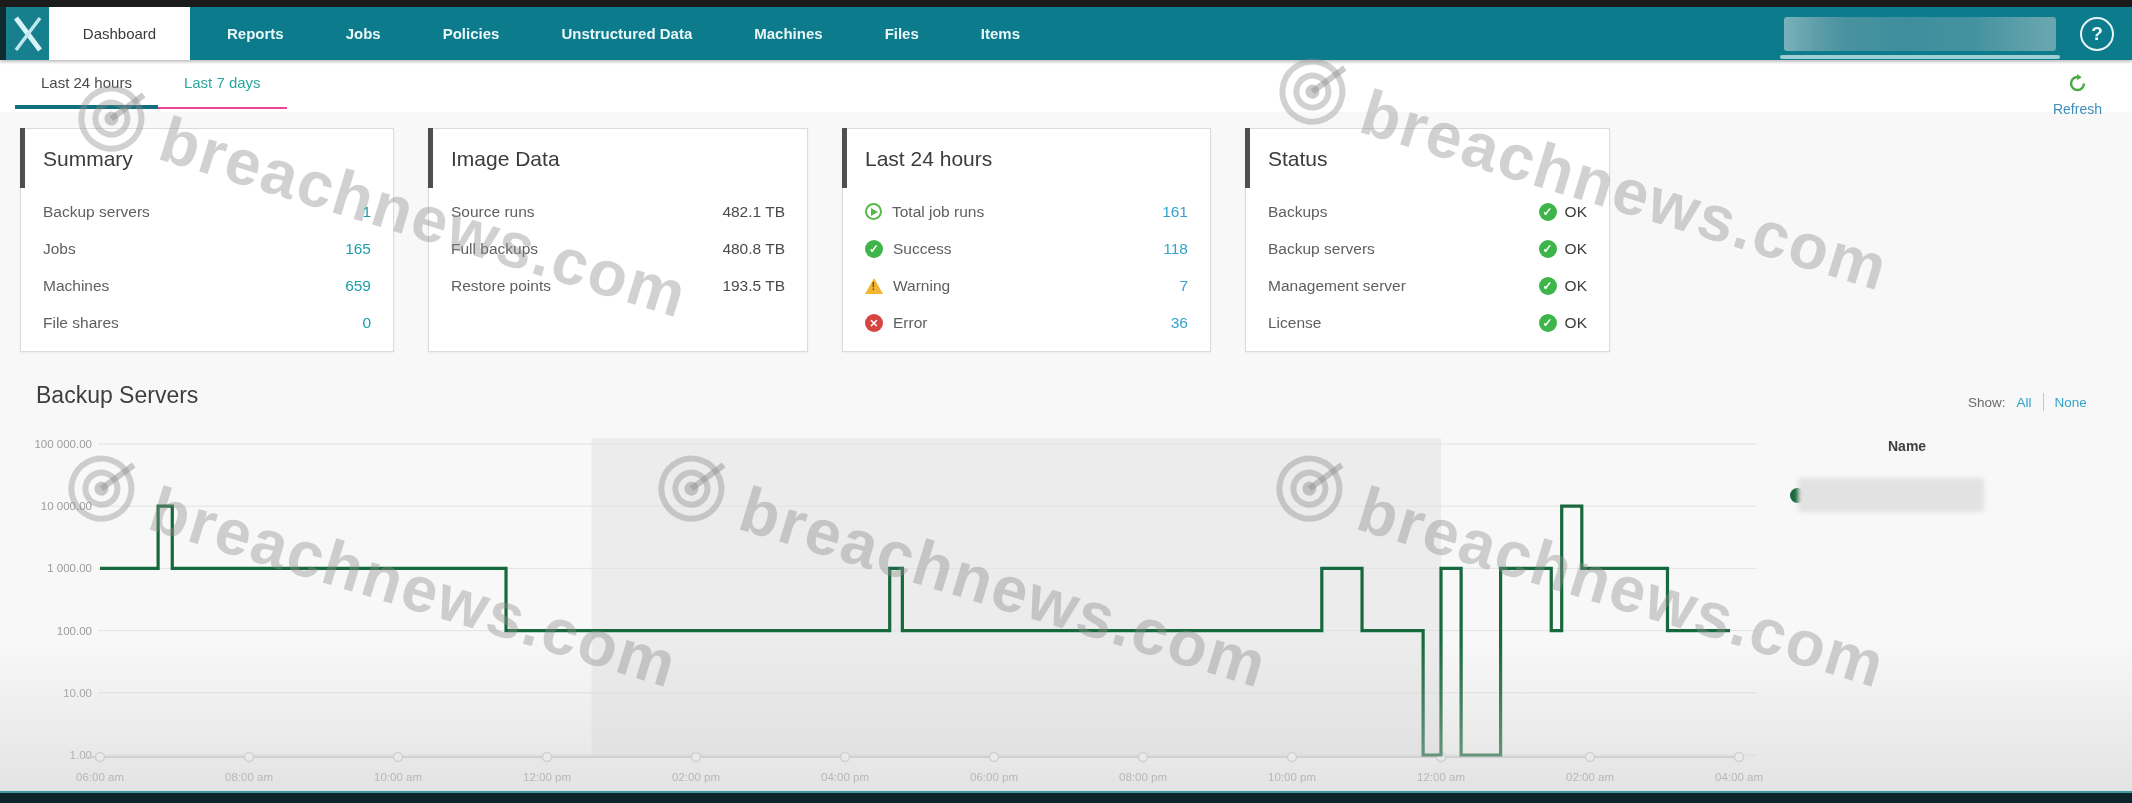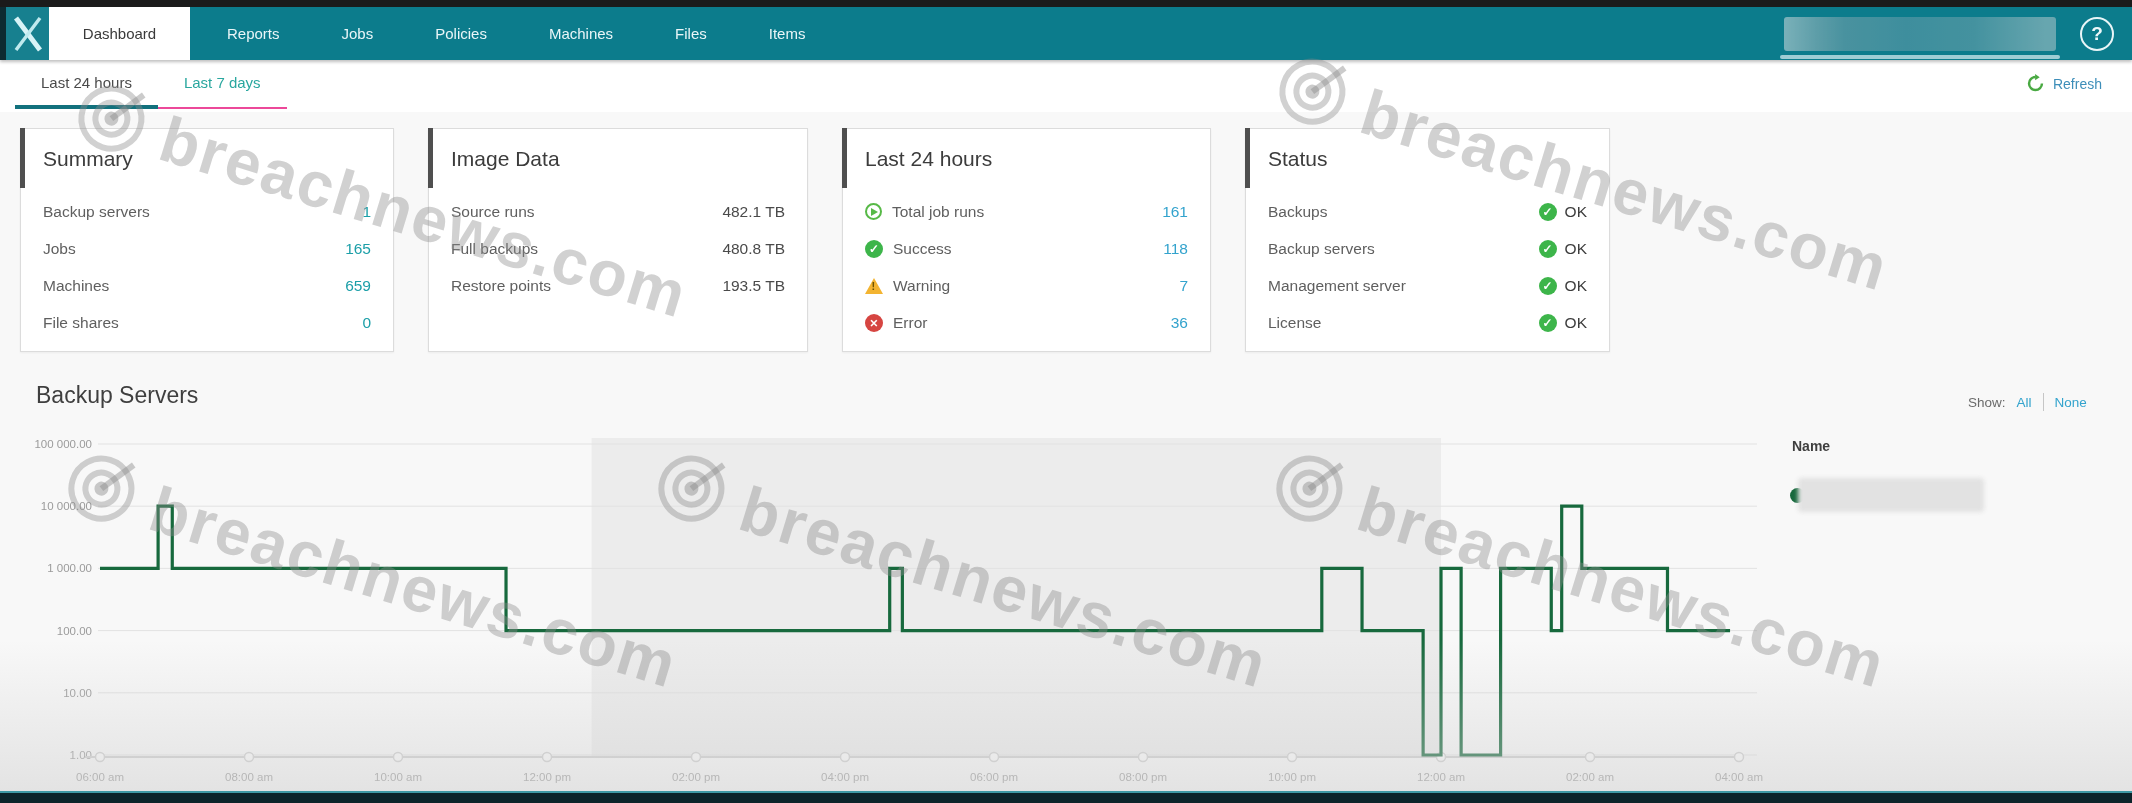--- a/index.html
+++ b/index.html
@@ -10,38 +10,38 @@
   
   .top-edge { position:absolute; left:0; top:0; width:2132px; height:7px; background:#1b1b1b; z-index:12; }
   .topbar { position:absolute; left:0; top:0; width:2132px; height:60px; background:#0c7c8c; z-index:10;
     box-shadow:0 2px 3px rgba(0,0,0,.25); }
   .nav-left-edge { position:absolute; left:0; top:0; width:8px; height:60px; background:#0d2b31; }
   .logo { position:absolute; left:6px; top:7px; width:44px; height:53px; background:#17808f;
     display:flex; align-items:center; justify-content:center; cursor:pointer; }
   .tab-active { position:absolute; left:49px; top:7px; width:141px; height:53px; background:#ffffff;
     color:#3a3a3a; font-size:15px; display:flex; align-items:center; justify-content:center; cursor:pointer; }
   .nav-tabs { position:absolute; left:196px; top:7px; height:53px; display:flex; align-items:center; }
-  .nav-tab { color:#eaf6f8; font-size:15px; padding:0 31px; height:53px; display:flex; align-items:center; cursor:pointer; }
+  .nav-tab { color:#eaf6f8; font-size:15px; padding:0 31px; height:53px; display:flex; align-items:center; cursor:pointer;font-weight:bold; }
   .nav-right { position:absolute; right:18px; top:7px; height:53px; display:flex; align-items:center; gap:24px; }
   .user-pill { width:272px; height:34px; border-radius:3px; position:relative;
     background:linear-gradient(90deg,#9fc3c9 0%,#79a9b2 12%,#5e9aa6 22%,#4f95a3 45%,#579aa6 70%,#86b4bb 96%);
     filter:blur(0.5px); opacity:.75; cursor:pointer; }
   .user-pill::after { content:""; position:absolute; left:-4px; right:-4px; bottom:-8px; height:4px;
     background:#cfe9ec; border-radius:2px; filter:none; }
   .help-btn { width:34px; height:34px; border:2px solid #e8f5f7; border-radius:50%; color:#eef8fa;
     font-size:19px; font-weight:bold; display:flex; align-items:center; justify-content:center; cursor:pointer; }
 
   
   .subbar { position:absolute; left:0; top:60px; width:2132px; height:52px; background:#ffffff; z-index:9; }
   .subtabs { position:absolute; left:15px; top:0; height:52px; display:flex; }
   .subtab { font-size:15px; padding:0 26px; height:49px; display:flex; align-items:center; cursor:pointer; }
   .subtab.on { color:#4a4a4a; border-bottom:4px solid #12717d; }
   .subtab.off { color:#2aa79f; border-bottom:2px solid #ec4899; padding-bottom:2px; }
   .refresh { position:absolute; right:30px; top:14px; display:flex; align-items:center; gap:8px;
-    color:#3d8eb9; font-size:14px; cursor:pointer; }
+    color:#3d8eb9; font-size:14px; cursor:pointer;flex-direction:column; }
 
   
   .cards { position:absolute; left:20px; top:128px; display:flex; gap:34px; }
   .card { width:374px; height:224px; background:#ffffff; border:1px solid #dcdcdc; position:relative;
     box-shadow:0 1px 2px rgba(0,0,0,.05); }
   .card::before { content:""; position:absolute; left:-1px; top:-1px; width:5px; height:60px; background:#4f4f4f; }
   .card h2 { font-size:21px; font-weight:400; color:#3c3c3c; padding:18px 0 0 22px; }
   .rows { position:absolute; left:22px; right:22px; top:64px; }
   .row { height:37px; display:flex; align-items:center; justify-content:space-between; font-size:15.5px; }
   .row .lbl { color:#5f5f5f; display:flex; align-items:center; gap:10px; }
@@ -68,21 +68,21 @@
   .ic-error::after { content:"✕"; }
 
   
   .chart-title { position:absolute; left:36px; top:382px; font-size:23px; font-weight:400; color:#3f3f3f; }
   .show-ctrl { position:absolute; left:1968px; top:393px; display:flex; align-items:center; gap:11px; font-size:13.5px; }
   .show-ctrl .s-lbl { color:#6b6b6b; }
   .show-ctrl .s-link { color:#33a3cd; cursor:pointer; }
   .show-ctrl .s-div { width:1px; height:18px; background:#c6c6c6; }
   #chart-svg { position:absolute; left:0; top:425px; }
 
-  .legend-title { position:absolute; left:1792px; top:438px; font-size:14px; font-weight:bold; color:#3f3f3f; }
+  .legend-title { position:absolute; left:1888px; top:438px; font-size:14px; font-weight:bold; color:#3f3f3f; }
   .legend-item { position:absolute; left:1790px; top:478px; display:flex; align-items:center; cursor:pointer; }
   .legend-dot { width:15px; height:15px; border-radius:50%; background:#17693d; margin-right:-7px; }
   .legend-blur { width:186px; height:34px; border-radius:4px; background:#e2e2e2; filter:blur(2px); }
 
   
   .fade { position:absolute; left:0; top:640px; width:2132px; height:153px; pointer-events:none;
     background:linear-gradient(rgba(248,248,248,0), rgba(210,210,210,.55)); z-index:4; }
   .bottom-bar { position:absolute; left:0; top:791px; width:2132px; height:12px; background:#0c242a;
     border-top:2px solid #3f99a4; z-index:20; }
 
@@ -103,20 +103,21 @@
       <svg width="34" height="40" viewBox="0 0 34 40">
         <line x1="5" y1="4" x2="29" y2="36" stroke="#d8f3f7" stroke-width="5"></line>
         <line x1="29" y1="4" x2="5" y2="36" stroke="#bfe9ee" stroke-width="3.4"></line>
       </svg>
     </div>
     <div class="tab-active">Dashboard</div>
     <div class="nav-tabs">
       <div class="nav-tab">Reports</div>
       <div class="nav-tab">Jobs</div>
       <div class="nav-tab">Policies</div>
+      <div class="nav-tab">Unstructured Data</div>
       <div class="nav-tab">Machines</div>
       <div class="nav-tab">Files</div>
       <div class="nav-tab">Items</div>
     </div>
     <div class="nav-right">
       <div class="user-pill"></div>
       <div class="help-btn">
         <span>?</span>
       </div>
     </div>

